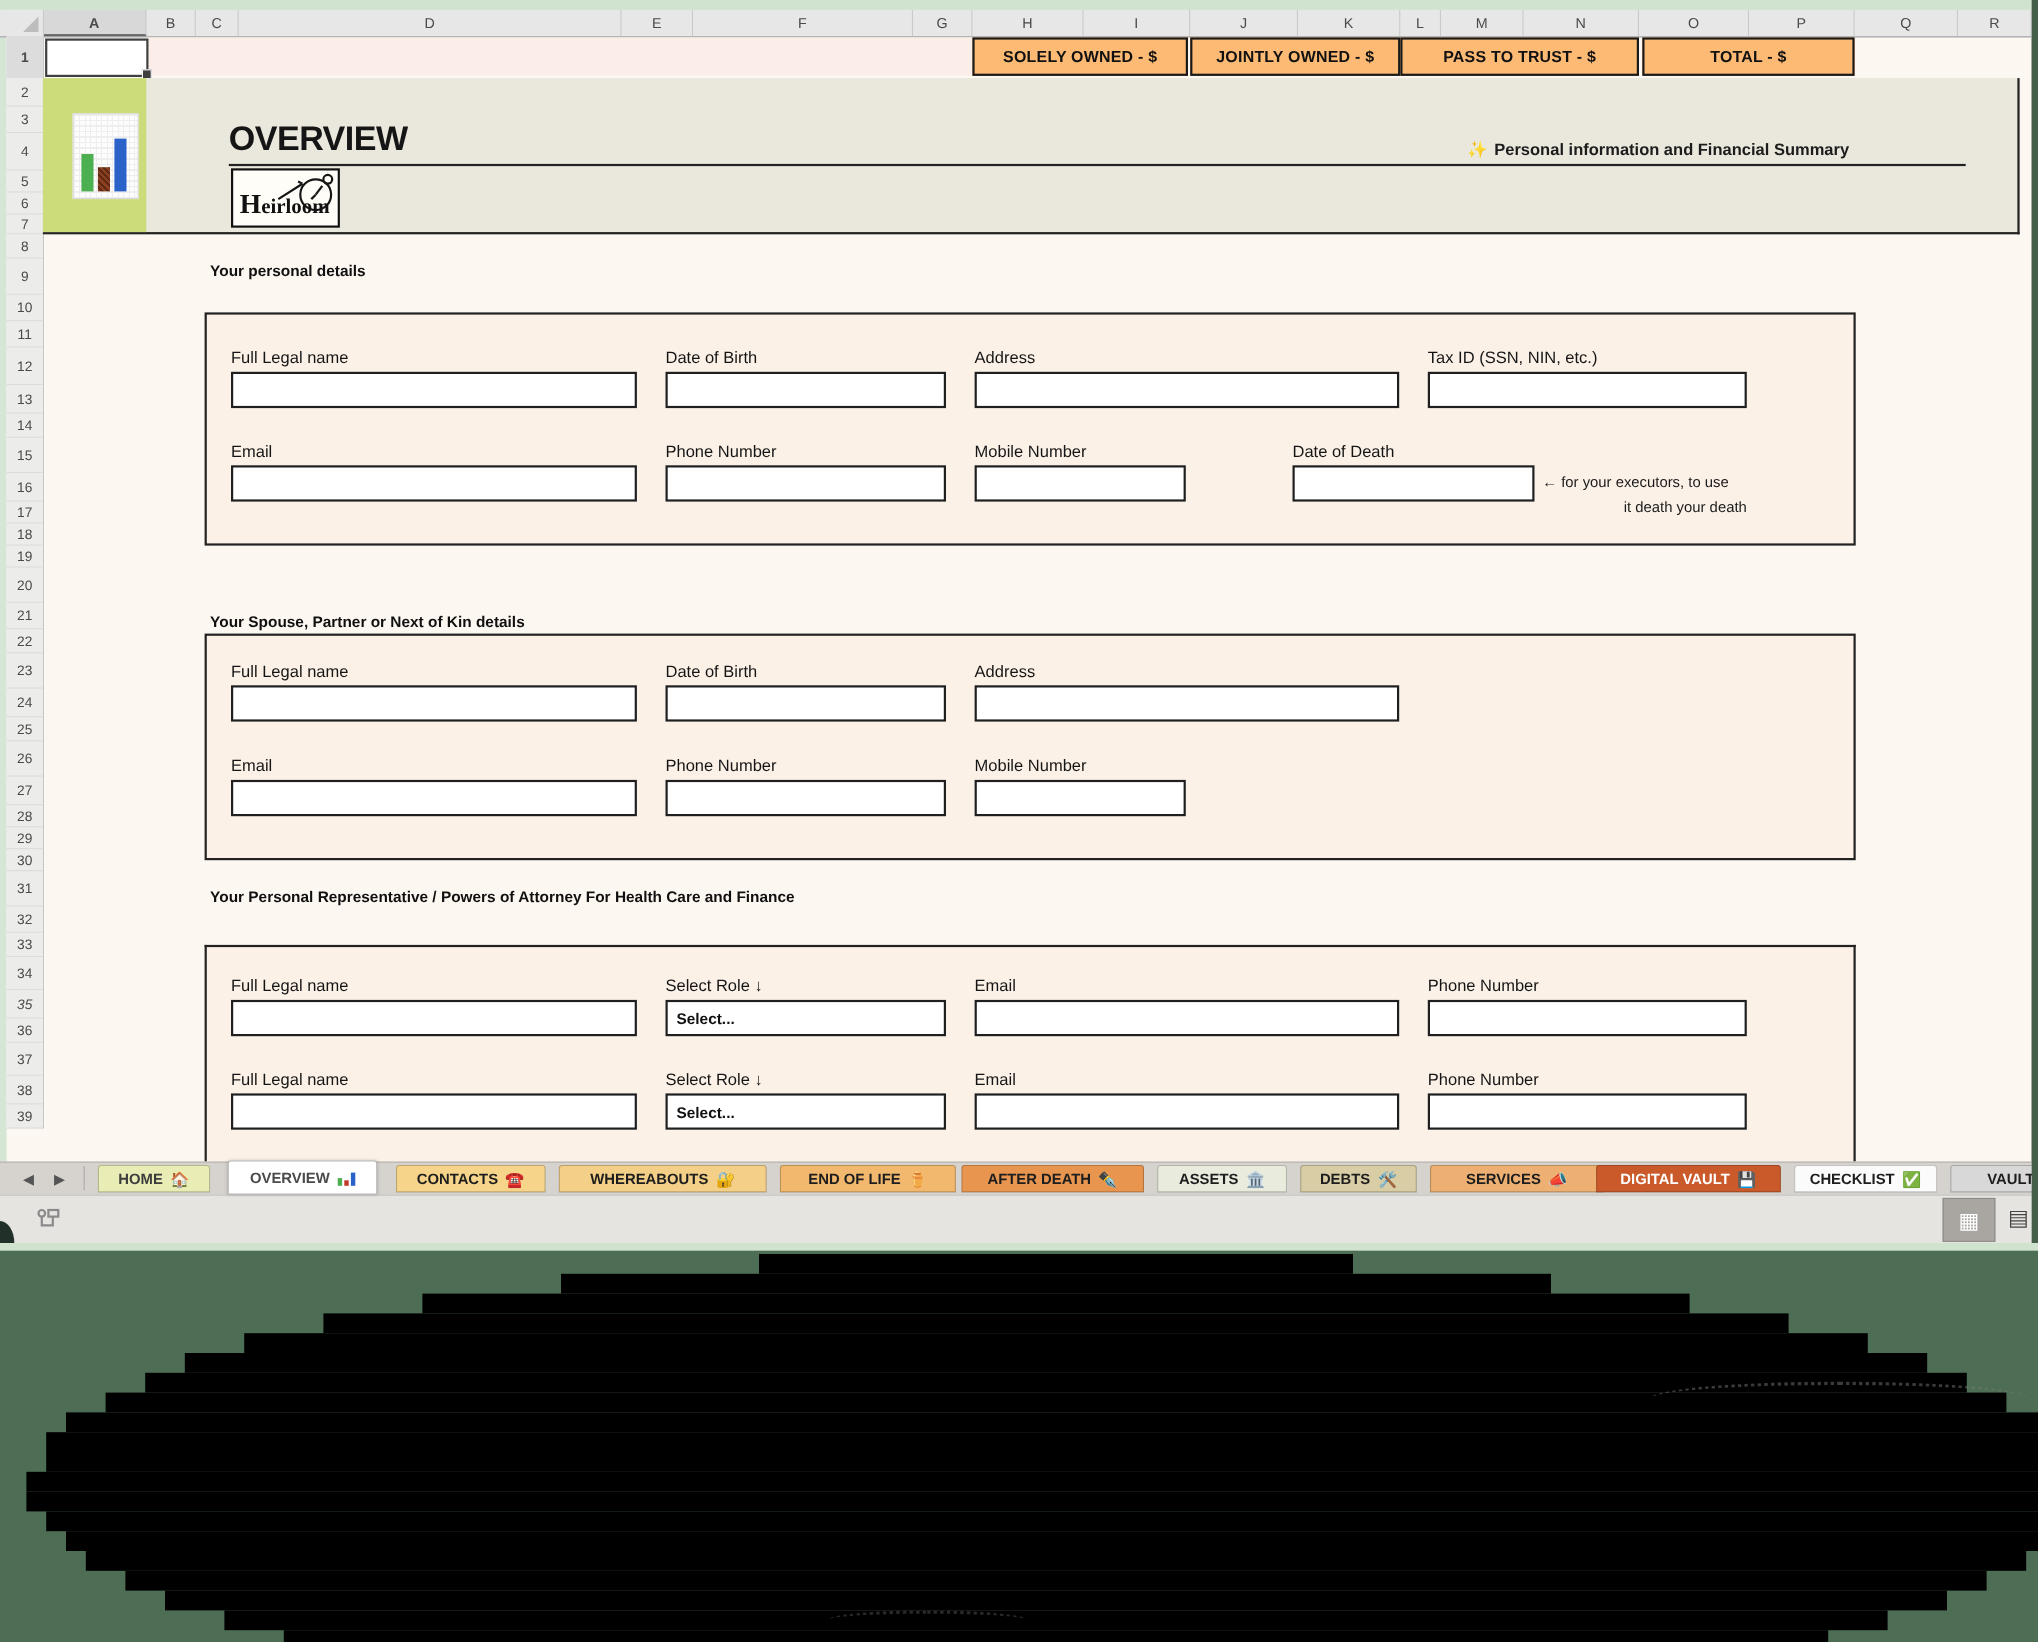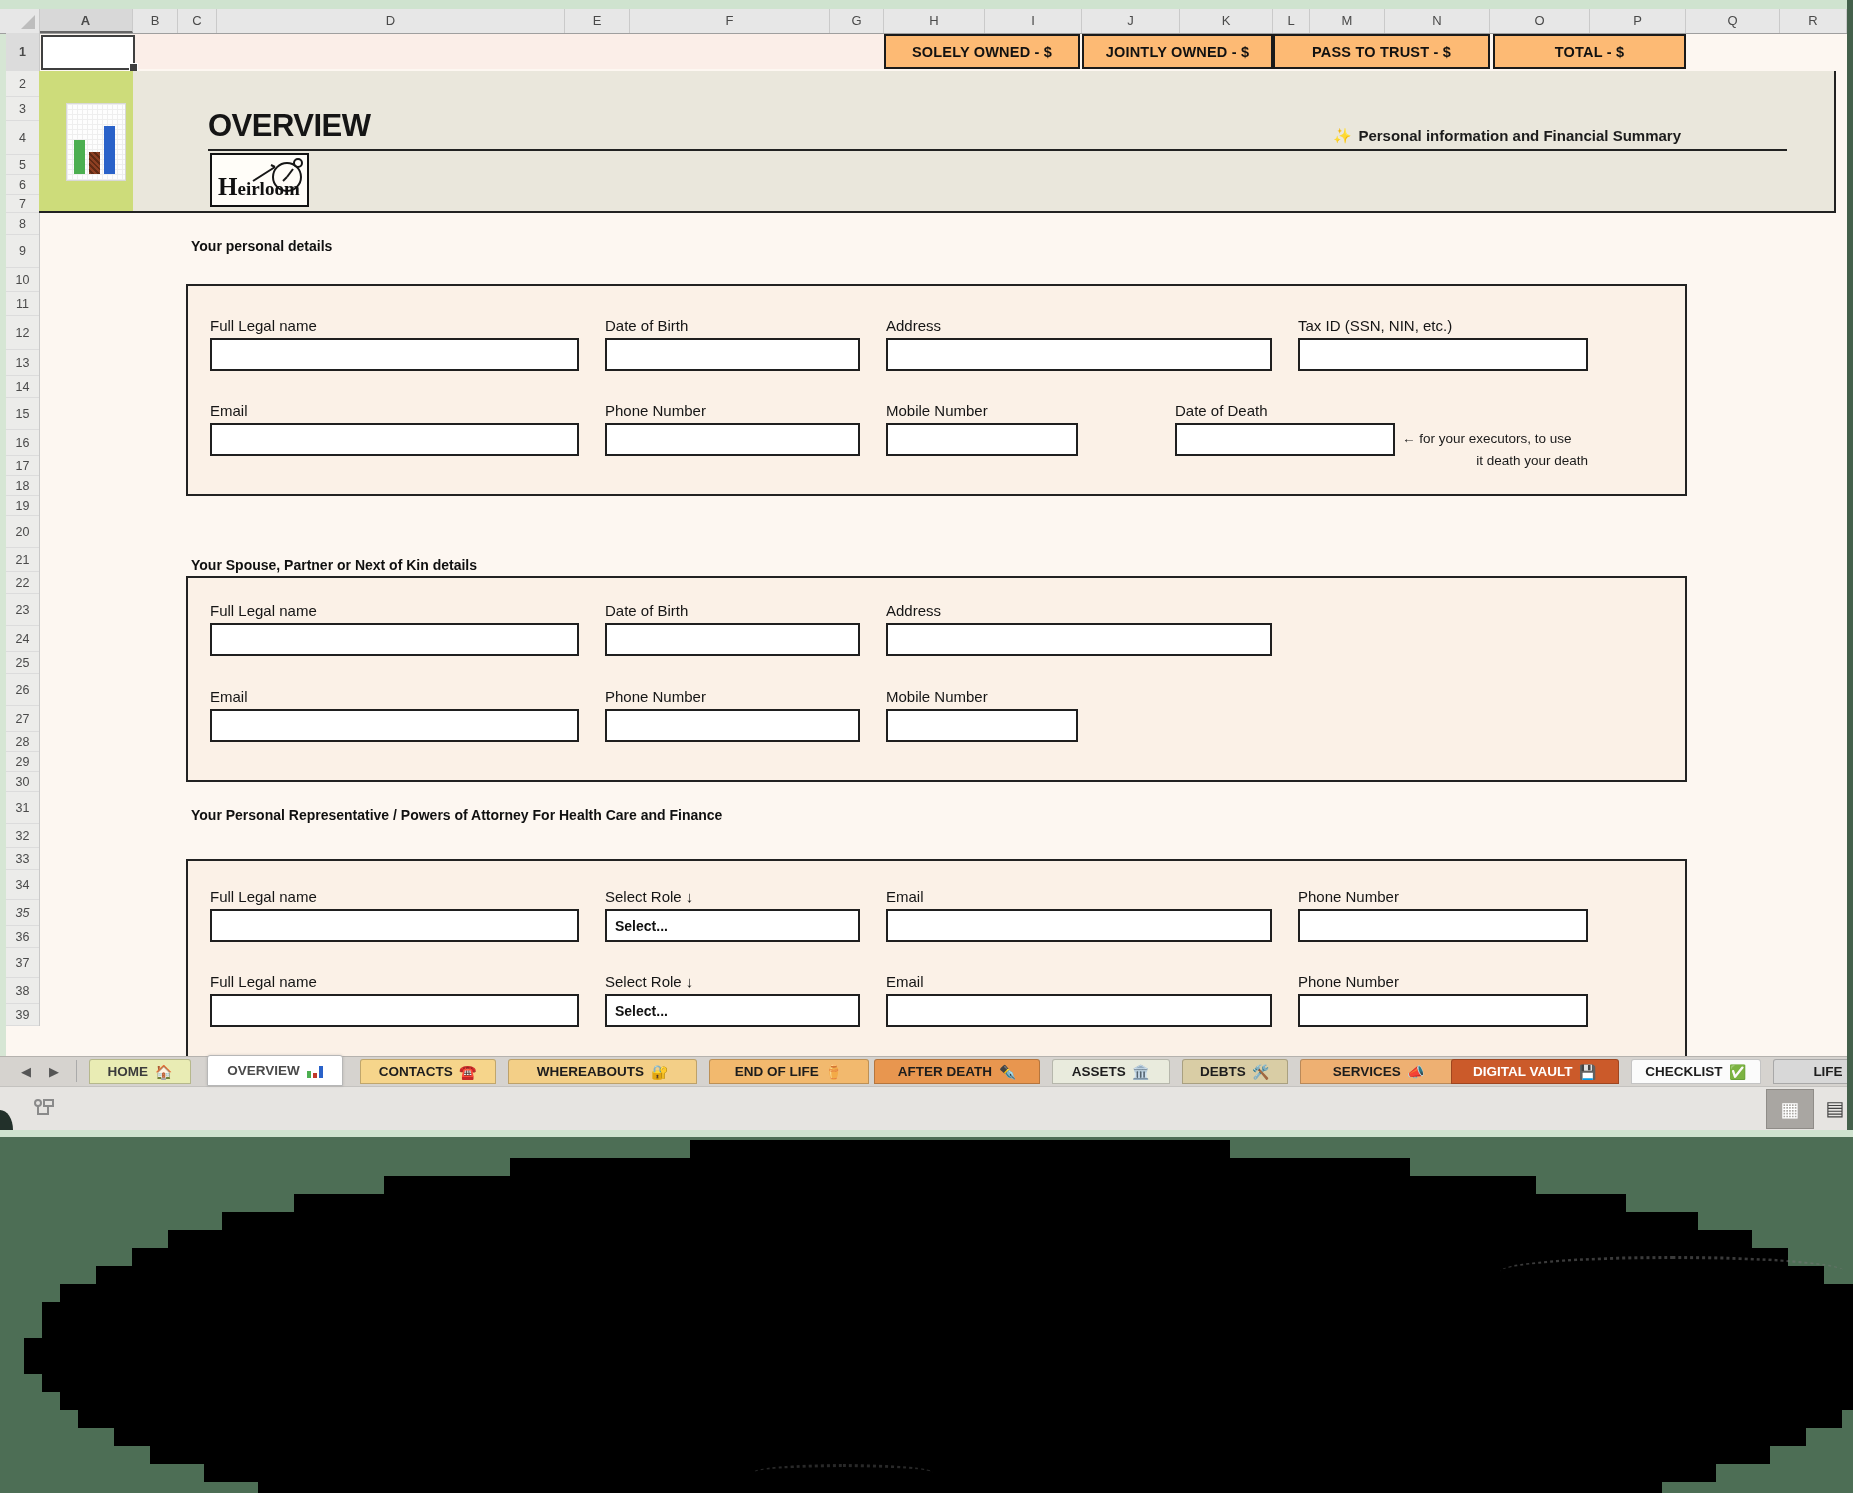--- a/index.html
+++ b/index.html
@@ -327,21 +327,21 @@
         </div>
         <div class="tab" style="left: 1451px; width: 168px; background: rgb(203, 90, 42); color: rgb(255, 255, 255);">
           <span>DIGITAL VAULT</span>
           <span class="ticon" style="color: rgb(255, 255, 255);">💾</span>
         </div>
         <div class="tab" style="left: 1631px; width: 130px; background: rgb(251, 251, 251); color: rgb(29, 29, 29);">
           <span>CHECKLIST</span>
           <span class="ticon" style="color: rgb(46, 164, 79);">✅</span>
         </div>
         <div class="tab" style="left: 1773px; width: 110px; background: rgb(216, 216, 216); color: rgb(29, 29, 29);">
-          <span>LIFE</span>
+          <span>VAULT</span>
         </div>
       </div>
 
     <div id="statusbar"></div>
     <div id="macroicon">
       <svg width="24" height="26">
         <g stroke="#8a8a8a" fill="none" stroke-width="2">
           <circle cx="6" cy="6" r="3"></circle>
           <path d="M6 9 v8 h10 V9"></path>
           <rect x="12" y="3" width="9" height="6"></rect>

